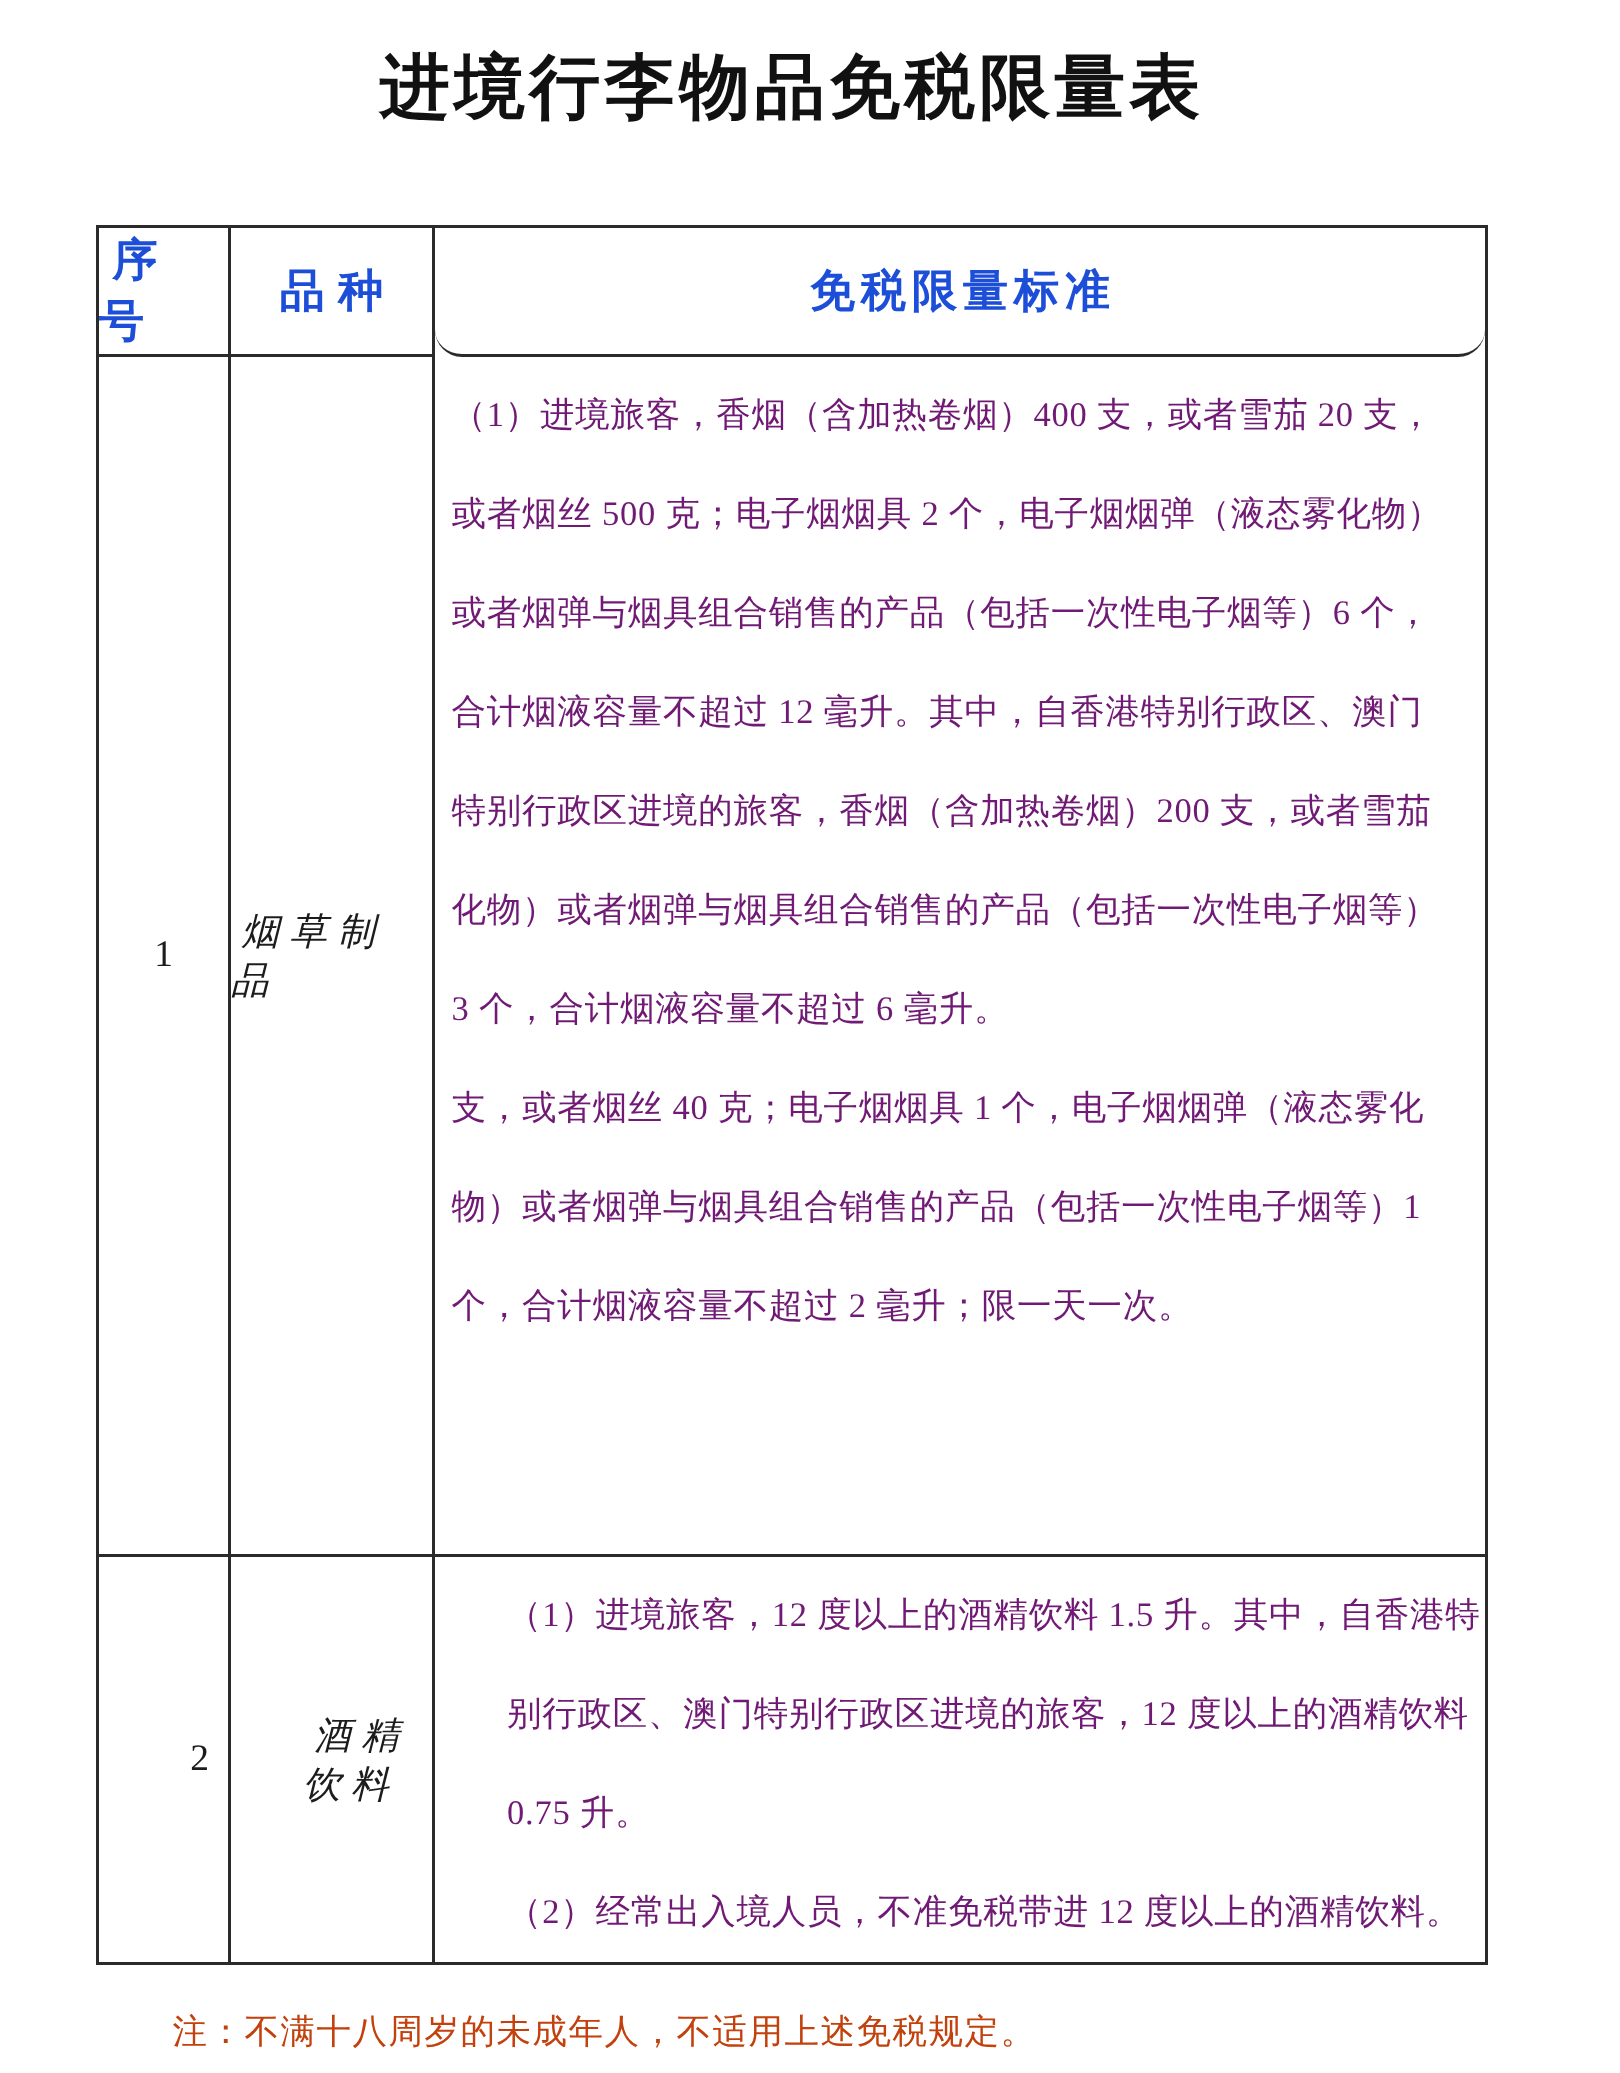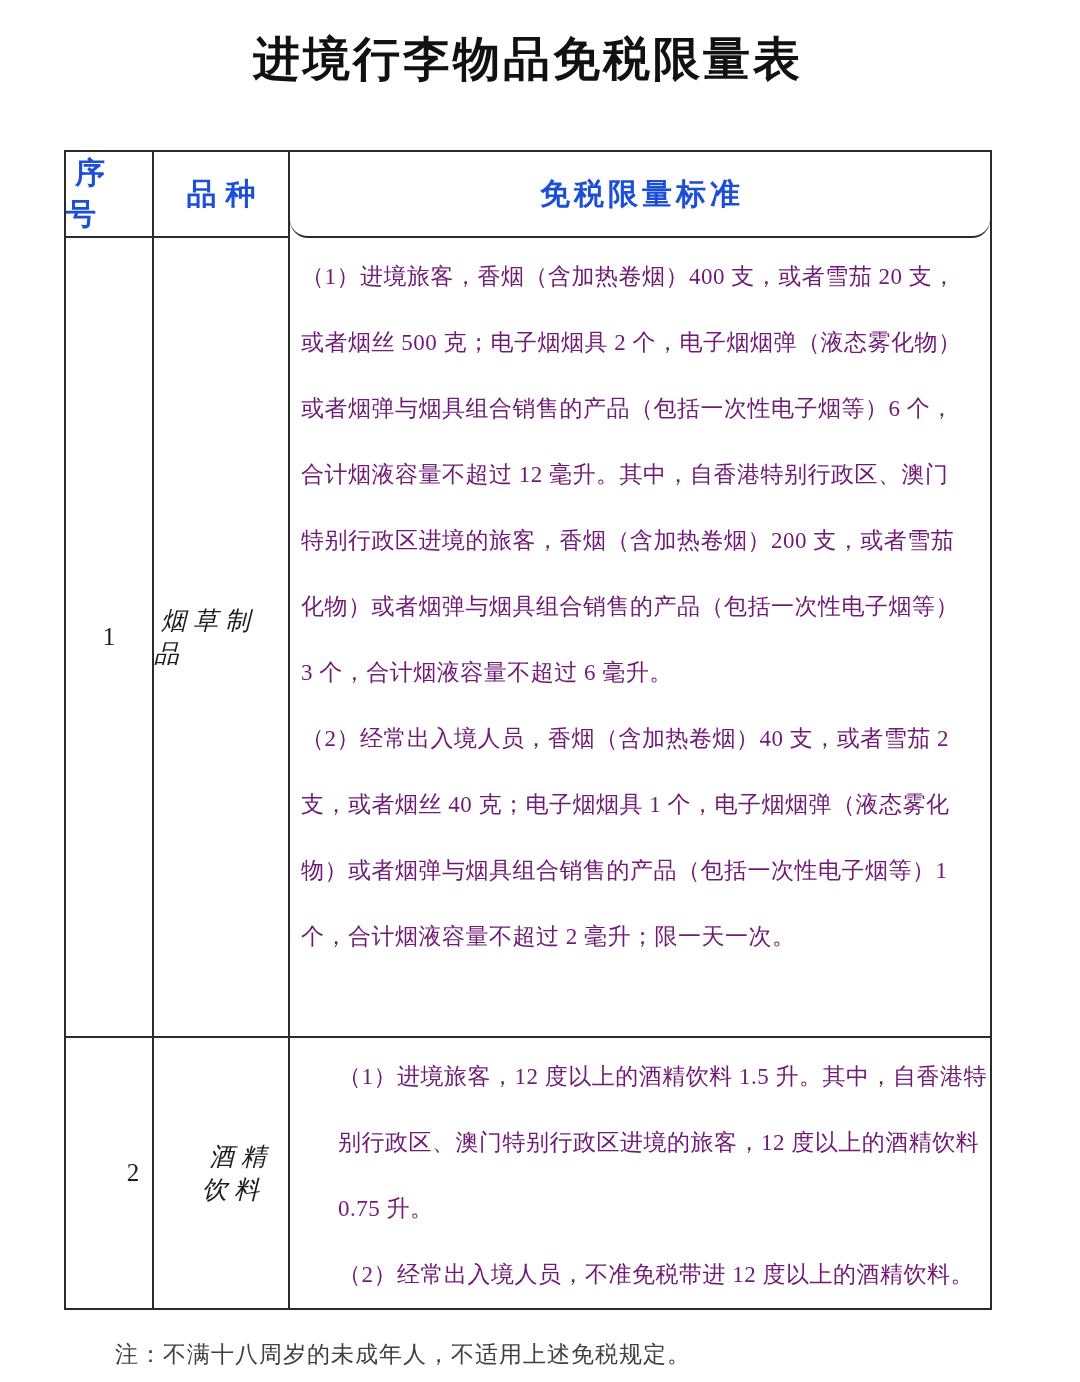--- a/index.html
+++ b/index.html
@@ -88,21 +88,21 @@
     color: #701a75;
   }
   .note {
     position: absolute;
     left: 115px;
     top: 1338px;
     margin: 0;
     font-size: 23px;
     line-height: 34px;
     letter-spacing: 1px;
-    color: #404040;
+    color: #c2410c;
   }
 </style>
 </head>
 <body>
 
 <div class="page">
 
   <h1 class="title">进境行李物品免税限量表</h1>
 
   <div class="dutytable">
@@ -117,21 +117,20 @@
       <div class="cell center-cell">1</div>
       <div class="cell center-cell cat-cell">烟草制品</div>
       <div class="cell last-col std-cell">
         <div class="text-line">（1）进境旅客，香烟（含加热卷烟）400 支，或者雪茄 20 支，</div>
         <div class="text-line">或者烟丝 500 克；电子烟烟具 2 个，电子烟烟弹（液态雾化物）</div>
         <div class="text-line">或者烟弹与烟具组合销售的产品（包括一次性电子烟等）6 个，</div>
         <div class="text-line">合计烟液容量不超过 12 毫升。其中，自香港特别行政区、澳门</div>
         <div class="text-line">特别行政区进境的旅客，香烟（含加热卷烟）200 支，或者雪茄</div>
         <div class="text-line">化物）或者烟弹与烟具组合销售的产品（包括一次性电子烟等）</div>
         <div class="text-line">3 个，合计烟液容量不超过 6 毫升。</div>
-        <div class="text-line">（2）经常出入境人员，香烟（含加热卷烟）40 支，或者雪茄 2</div>
         <div class="text-line">支，或者烟丝 40 克；电子烟烟具 1 个，电子烟烟弹（液态雾化</div>
         <div class="text-line">物）或者烟弹与烟具组合销售的产品（包括一次性电子烟等）1</div>
         <div class="text-line">个，合计烟液容量不超过 2 毫升；限一天一次。</div>
       </div>
     </div>
 
     <div class="trow row-alcohol last-row">
       <div class="cell center-cell">2</div>
       <div class="cell center-cell cat-cell">酒精饮料</div>
       <div class="cell last-col std-cell">

